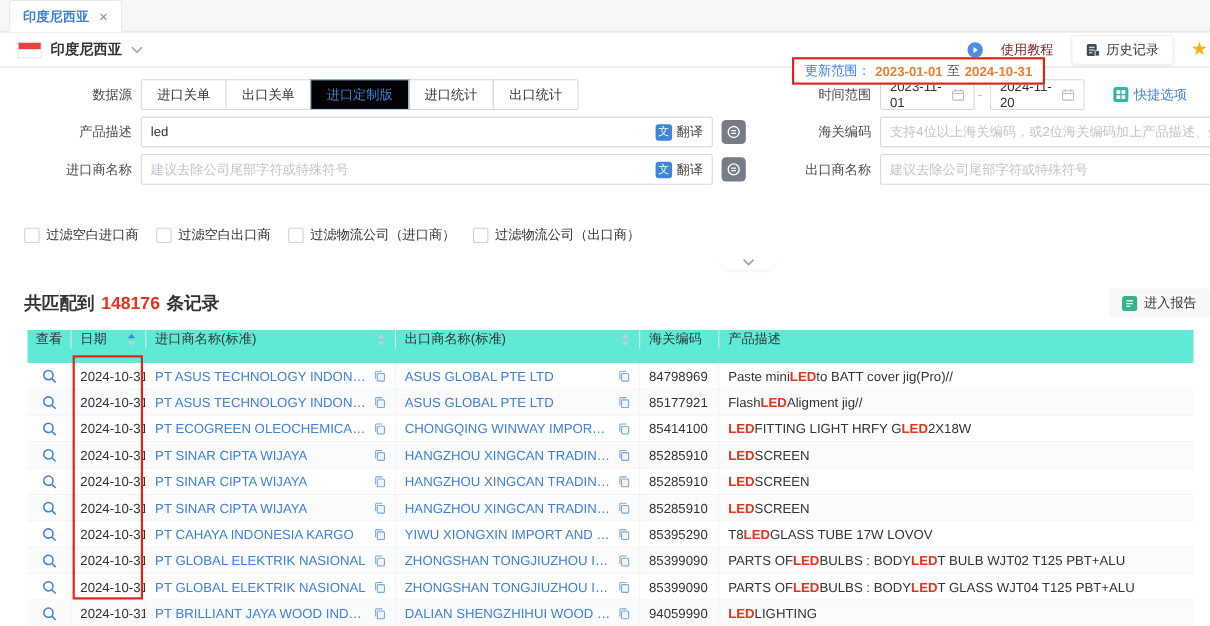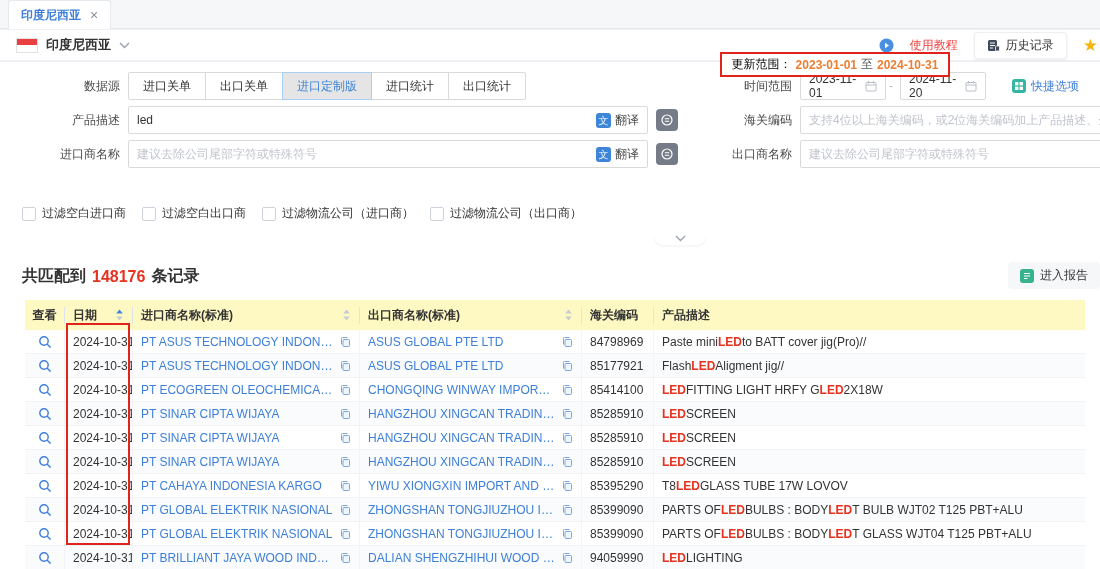--- a/index.html
+++ b/index.html
@@ -13,40 +13,40 @@
   .tab-label{color:#3d7fd9;font-weight:bold}
   .tab-close{color:#8a929c;font-size:14px;line-height:1;cursor:pointer}
 
   
   .countrybar{position:absolute;top:30px;left:0;right:0;height:32px;background:#fff;border-bottom:2px solid #eef0f3;display:flex;align-items:center;padding:0 16px;gap:8px}
   .flag{width:22px;height:15px;border:1px solid #e2e2e2;display:inline-block;flex:none}
   .flag .fr{display:block;height:50%;background:#e84040}
   .flag .fw{display:block;height:50%;background:#fff}
   .country{font-size:13px;font-weight:bold}
   .cb-right{margin-left:auto;display:flex;align-items:center;gap:16px}
-  .tutorial{color:#ef4444;display:flex;align-items:center;gap:16px;cursor:pointer}
+  .tutorial{color:#7f1d1d;display:flex;align-items:center;gap:16px;cursor:pointer}
   .history-btn{display:flex;align-items:center;gap:6px;background:#fff;border:1px solid #edeff3;box-shadow:0 1px 3px rgba(0,0,0,.08);border-radius:4px;padding:4px 12px;cursor:pointer}
   .star{color:#f5b50a;font-size:17px;margin-right:-14px}
 
   
   .update-box{position:absolute;left:720px;top:52px;width:230px;height:25px;border:2px solid #e0241b;background:#fff;display:flex;align-items:center;justify-content:center;gap:4px;z-index:5;white-space:nowrap}
-  .ul{color:#000000}
+  .ul{color:#3b82f6}
   .ud{color:#ed7d31;font-weight:bold}
   .uz{color:#555}
 
   
   .form-panel{position:absolute;top:62px;left:0;right:0;height:200px;background:#fff}
   .frow{position:absolute;left:0;right:0;height:28px}
   .flabel{position:absolute;left:0;width:120px;text-align:right;line-height:28px;color:#4a4a4a}
   .rlabel{position:absolute;left:712px;width:80px;text-align:right;line-height:28px;color:#4a4a4a}
   .seg-group{position:absolute;left:128px;top:0;display:flex;height:28px}
   .seg{border:1px solid #d9d9d9;margin-left:-1px;padding:0 14px;line-height:26px;background:#fff;white-space:nowrap;cursor:pointer}
   .seg:first-child{margin-left:0;border-radius:2px 0 0 2px}
   .seg:last-child{border-radius:0 2px 2px 0}
-  .seg.active{background:#e5e5e5;color:#3d85d9;border-color:#a8d0f5;position:relative;z-index:1}
+  .seg.active{background:#000000;color:#3d85d9;border-color:#a8d0f5;position:relative;z-index:1}
   .box-input{position:absolute;top:0;height:28px;border:1px solid #d9d9d9;border-radius:2px;background:#fff;display:flex;align-items:center;padding:0 8px;gap:6px}
   .box-input input{border:none;outline:none;flex:1;font:inherit;color:#333;min-width:0;background:transparent}
   .box-input input::placeholder{color:#c0c4cc}
   .d1{left:800px;width:86px;justify-content:space-between}
   .d2{left:900px;width:86px;justify-content:space-between}
   .dsep{position:absolute;left:889px;top:0;line-height:28px;color:#bbb}
   .quick{position:absolute;left:1012px;top:0;height:28px;display:flex;align-items:center;gap:5px;color:#3d7fd9;cursor:pointer}
   .wide{left:128px;width:520px}
   .rwide{left:800px;width:310px}
   .translate{display:flex;align-items:center;gap:4px;color:#444;flex:none;cursor:pointer}
@@ -63,21 +63,21 @@
   
   .collapse{position:absolute;left:654px;top:232px;width:52px;height:13px;background:#fff;border-radius:0 0 9px 9px;display:flex;align-items:center;justify-content:center;z-index:2;cursor:pointer;box-shadow:0 2px 2px rgba(0,0,0,.04)}
 
   
   .results{position:absolute;top:250px;left:0;right:0;height:319px;background:#fff}
   .count-line{position:absolute;left:22px;top:16px;font-size:16px;font-weight:bold;display:flex;gap:6px;align-items:center}
   .count{color:#e8321f}
   .report-btn{position:absolute;left:1008px;top:12px;height:27px;background:#f5f7f9;border-radius:4px;display:flex;align-items:center;gap:6px;padding:0 12px;cursor:pointer}
 
   .table{position:absolute;left:25px;top:50px;width:1060px}
-  .thead{display:flex;height:30px;background:#fef9c3;align-items:center;font-weight:bold}
+  .thead{display:flex;height:30px;background:#5eead4;align-items:flex-start;font-weight:normal}
   .th{display:flex;align-items:center;padding:0 8px;border-right:1px solid #dfe4ec;white-space:nowrap;overflow:hidden}
   .th:last-child{border-right:none}
   .th .sorter{margin-left:auto;padding-left:6px;display:flex;align-items:center}
   .trow{display:flex;height:24px;border-bottom:1px solid #f1f2f4;background:#fff}
   .trow:nth-child(even){background:#fafbfc}
   .td{display:flex;align-items:center;padding:0 8px;border-right:1px solid #f3f4f6;white-space:nowrap;overflow:hidden}
   .td:last-child{border-right:none}
   .td.center{justify-content:center}
   .link{color:#3d7fd9;overflow:hidden;text-overflow:ellipsis}
   .copy{margin-left:auto;flex:none;padding-left:6px;cursor:pointer;display:flex;align-items:center}

